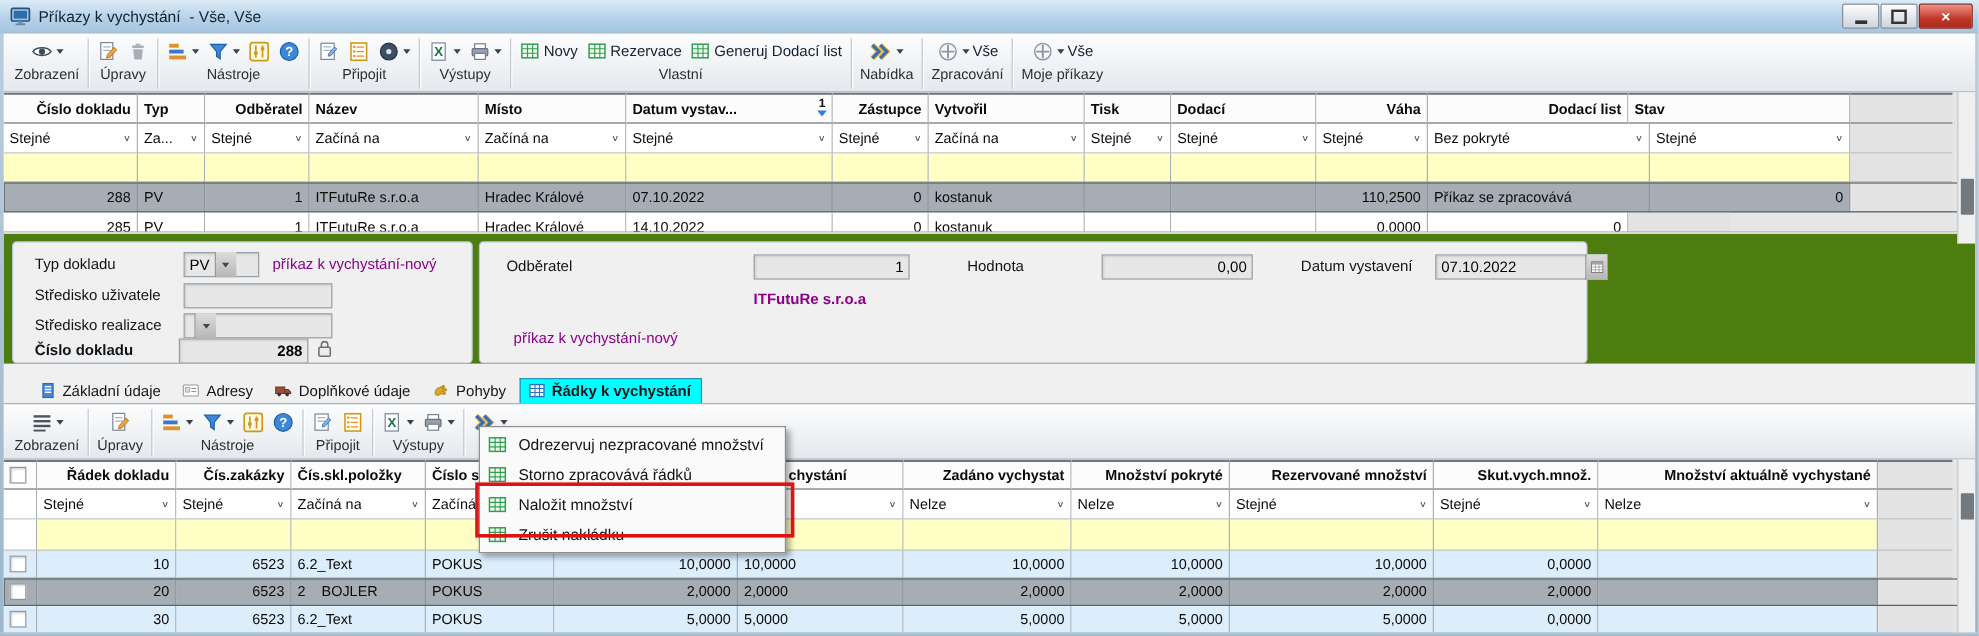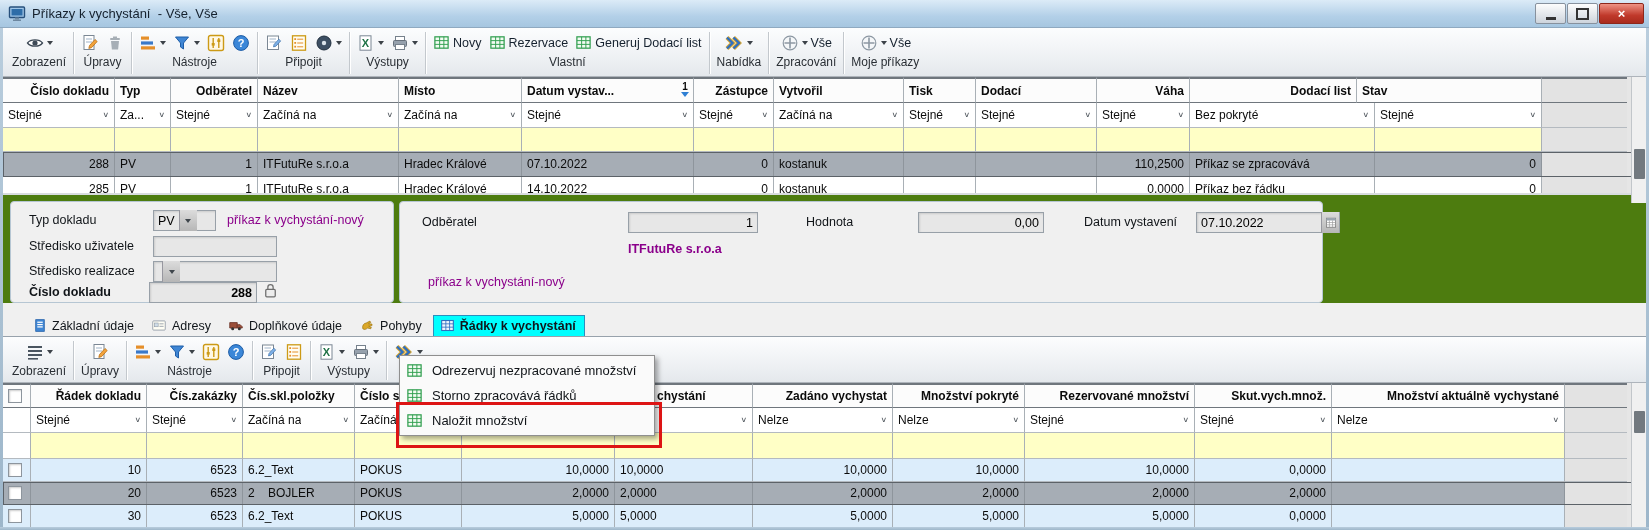--- a/index.html
+++ b/index.html
@@ -416,21 +416,20 @@
         <div class="gcell" style="width: 56px; flex: 0 0 auto;">PV</div>
         <div class="gcell ar" style="width: 87px; flex: 0 0 auto;">1</div>
         <div class="gcell" style="width: 141px; flex: 0 0 auto;">ITFutuRe s.r.o.a</div>
         <div class="gcell" style="width: 123px; flex: 0 0 auto;">Hradec Králové</div>
         <div class="gcell" style="width: 172px; flex: 0 0 auto;">14.10.2022</div>
         <div class="gcell ar" style="width: 80px; flex: 0 0 auto;">0</div>
         <div class="gcell" style="width: 130px; flex: 0 0 auto;">kostanuk</div>
         <div class="gcell" style="width: 72px; flex: 0 0 auto;"></div>
         <div class="gcell" style="width: 121px; flex: 0 0 auto;"></div>
         <div class="gcell ar" style="width: 93px; flex: 0 0 auto;">0,0000</div>
-        <div class="gcell" style="width: 185px; flex: 0 0 auto;">Příkaz bez řádku</div>
         <div class="gcell ar" style="width: 167px; flex: 0 0 auto;">0</div>
         <div class="gcell filler" style="width: 85px; flex: 0 0 auto;"></div>
       </div>
     </div>
   <div class="vsb" style="left:1631px;top:77px;height:126px;z-index:10;">
     <div class="thumb" style="top:72px;height:30px;"></div>
   </div>
 
   <div class="formpanel">
     <div class="gbox" style="left:7px;top:6px;width:382px;height:100px;">
@@ -832,19 +831,31 @@
           <svg width="17" height="17" viewBox="0 0 18 18">
             <rect x="2" y="3" width="14" height="12" fill="#f2fbf2" stroke="#2f9e4e" stroke-width="1.3"></rect>
             <line x1="2" y1="7" x2="16" y2="7" stroke="#2f9e4e"></line>
             <line x1="2" y1="11" x2="16" y2="11" stroke="#2f9e4e"></line>
             <line x1="7" y1="3" x2="7" y2="15" stroke="#2f9e4e"></line>
             <line x1="11.5" y1="3" x2="11.5" y2="15" stroke="#2f9e4e"></line>
           </svg>
         </span>
         <span>Naložit množství</span>
       </div>
+      <div class="menu-item">
+        <span class="icon">
+          <svg width="17" height="17" viewBox="0 0 18 18">
+            <rect x="2" y="3" width="14" height="12" fill="#f2fbf2" stroke="#2f9e4e" stroke-width="1.3"></rect>
+            <line x1="2" y1="7" x2="16" y2="7" stroke="#2f9e4e"></line>
+            <line x1="2" y1="11" x2="16" y2="11" stroke="#2f9e4e"></line>
+            <line x1="7" y1="3" x2="7" y2="15" stroke="#2f9e4e"></line>
+            <line x1="11.5" y1="3" x2="11.5" y2="15" stroke="#2f9e4e"></line>
+          </svg>
+        </span>
+        <span>Zrušit nakládku</span>
+      </div>
     </div>
   <div class="redbox"></div>
 
   <div class="frame" style="left:0;top:28px;width:3px;height:502px;"></div>
   <div class="frame" style="left:1646px;top:28px;width:3px;height:502px;"></div>
   <div class="frame" style="left:0;top:527px;width:1649px;height:3px;"></div>
 </div>
 
 </body></html>

